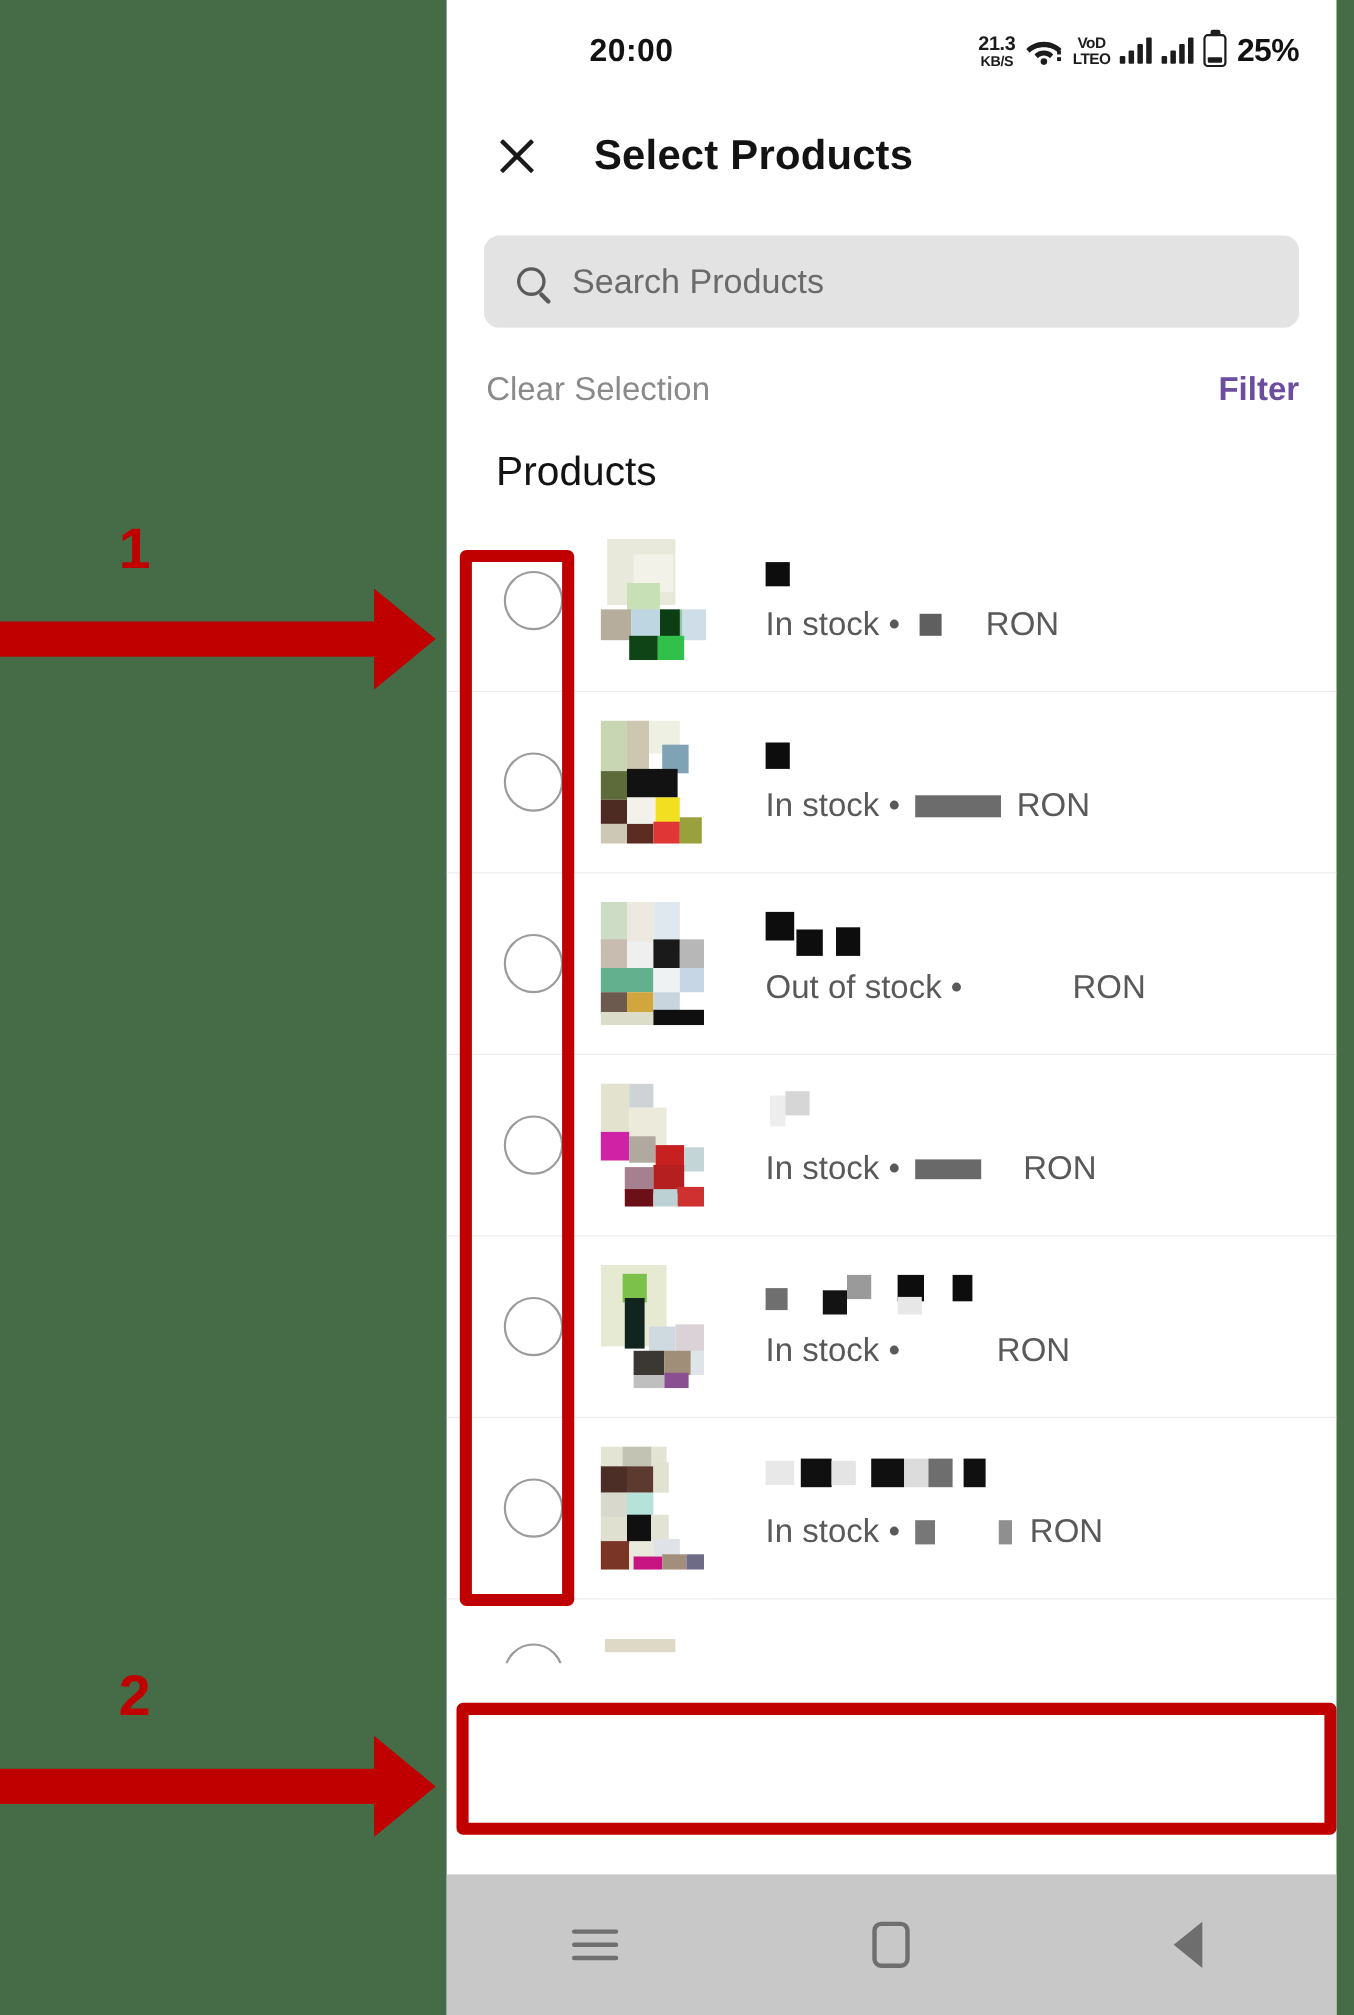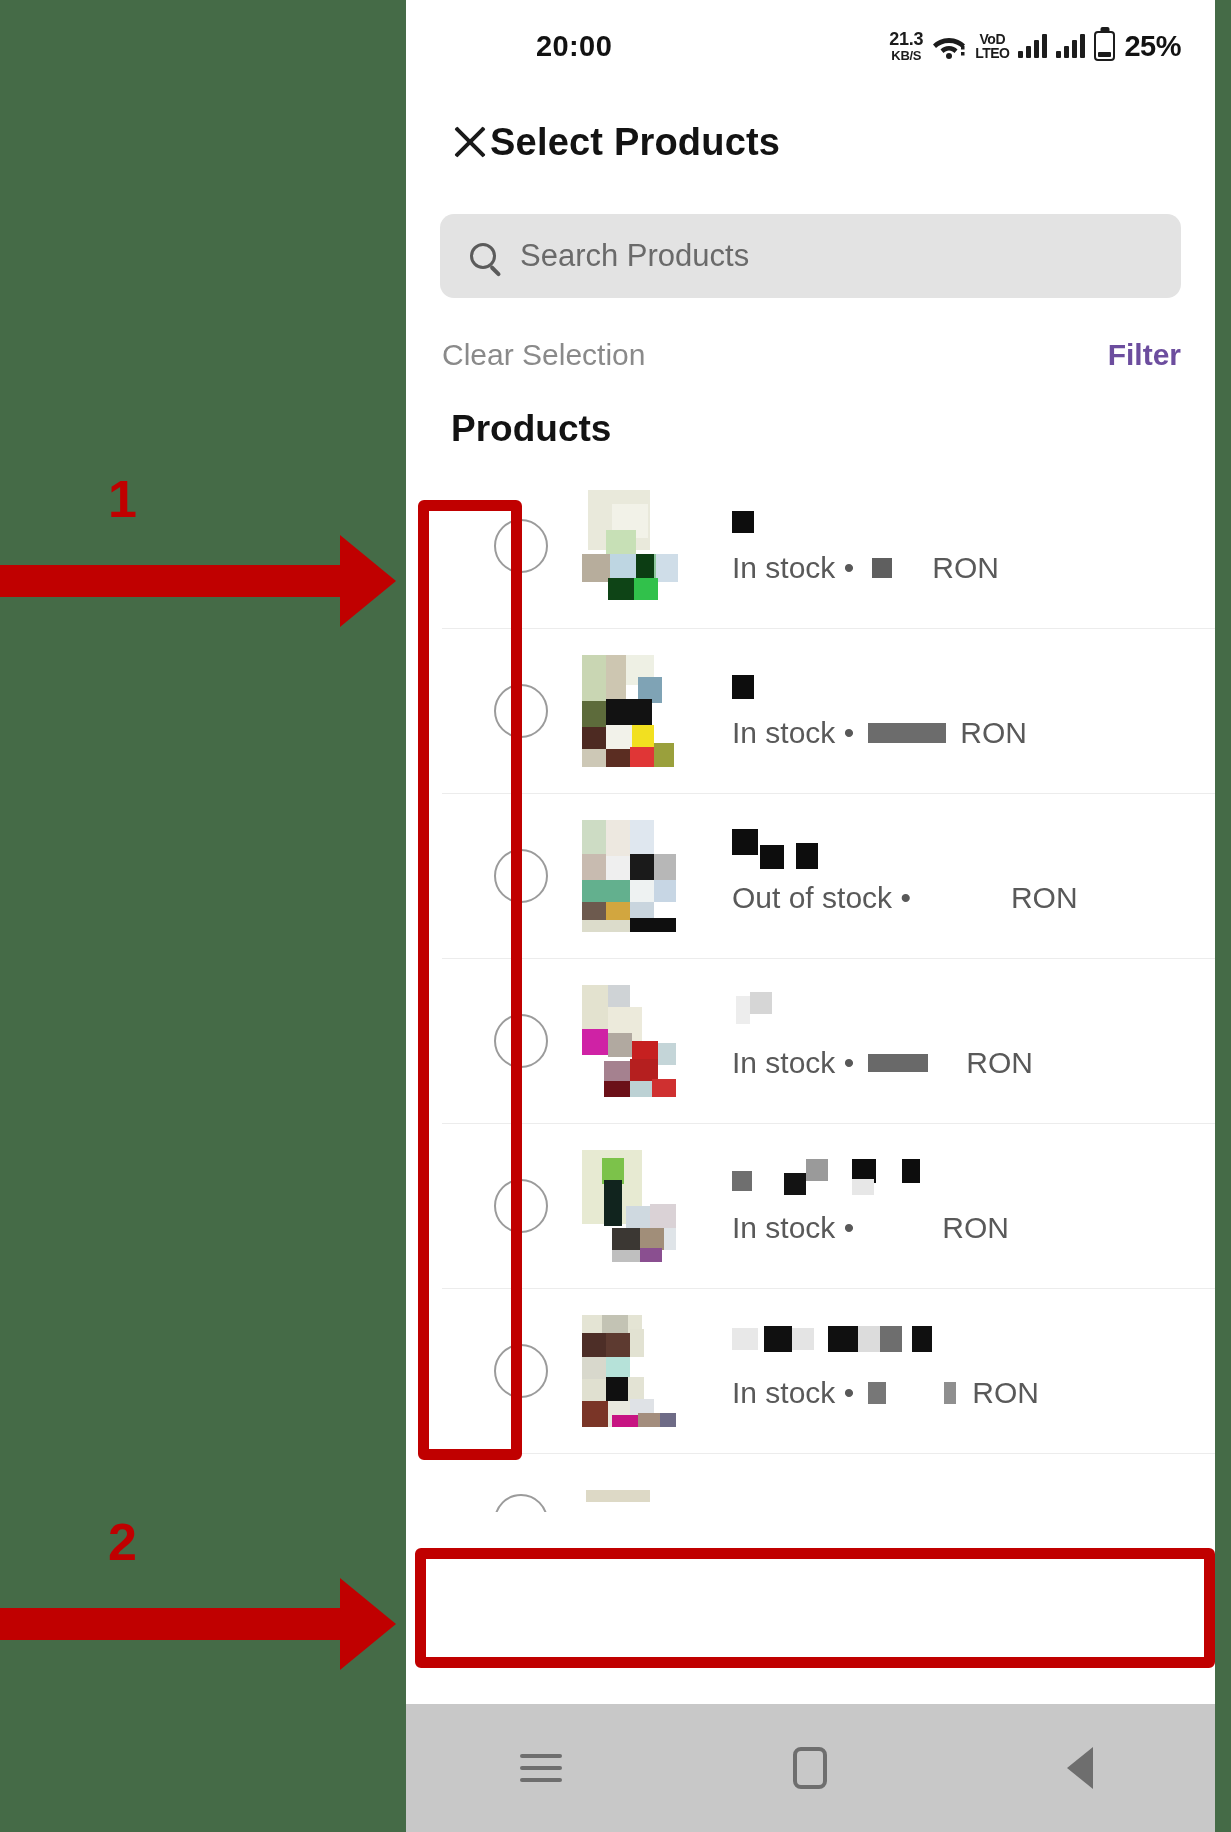--- a/index.html
+++ b/index.html
@@ -72,20 +72,21 @@
     width:9px;height:4px;background:#1c1c1c;border-radius:2px 2px 0 0;
   }
   .batt i{display:block;width:100%;height:25%;background:#1c1c1c;border-radius:1px;}
   .batt-pct{font-size:29px;font-weight:bold;color:#121212;letter-spacing:-.5px;text-align:center;}
 
   
   .appbar {
     height:100px;
     display:flex; align-items:center;
     padding-left:44px;
+    gap:50px;
   }
   .close-x { width:40px;height:40px;position:relative;cursor:pointer;flex:0 0 auto;}
   .close-x::before,.close-x::after{
     content:"";position:absolute;left:50%;top:50%;
     width:40px;height:4px;background:#1a1a1a;border-radius:1px;
   }
   .close-x::before{transform:translate(-50%,-50%) rotate(45deg);}
   .close-x::after{transform:translate(-50%,-50%) rotate(-45deg);}
   .appbar-title{
     font-size:38px; font-weight:bold; color:#131313; letter-spacing:.2px;
@@ -111,26 +112,26 @@
   
   .actions{
     display:flex; align-items:flex-start; justify-content:space-between;
     padding:40px 34px 0 36px;
   }
   .clear-sel{ font-size:30px; color:#8a8a8a; }
   .filter-link{ font-size:30px; color:#6c4d9e; font-weight:bold; }
 
   
   .section-title{
-    font-size:37px;font-weight:bold;color:#131313;
+    font-size:37px;font-weight:normal;color:#131313;
     padding:36px 0 0 45px;
   }
 
   
-  .list{ margin-top:14px;padding-left:36px; }
+  .list{ margin-top:14px; }
   .prow{
     display:flex; align-items:center;
     height:165px;
     border-bottom:1px solid #ececec;
     padding-left:22px;
   }
   .prow.partial{ height:58px; border-bottom:none; overflow:hidden; align-items:flex-start;}
   .radio{
     width:54px;height:54px;border:2.5px solid #9b9b9b;border-radius:50%;
     flex:0 0 auto; margin-left:30px;

